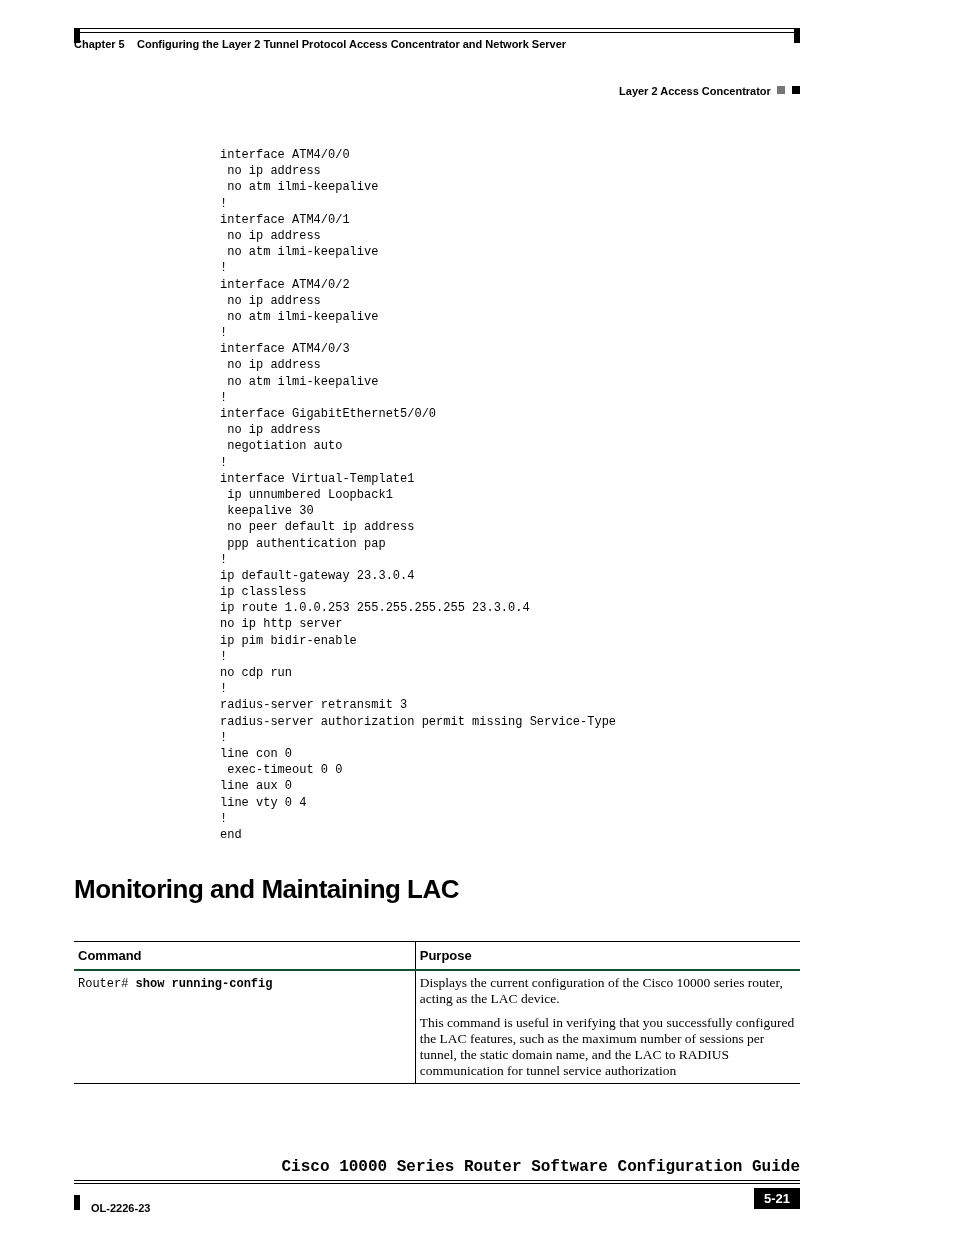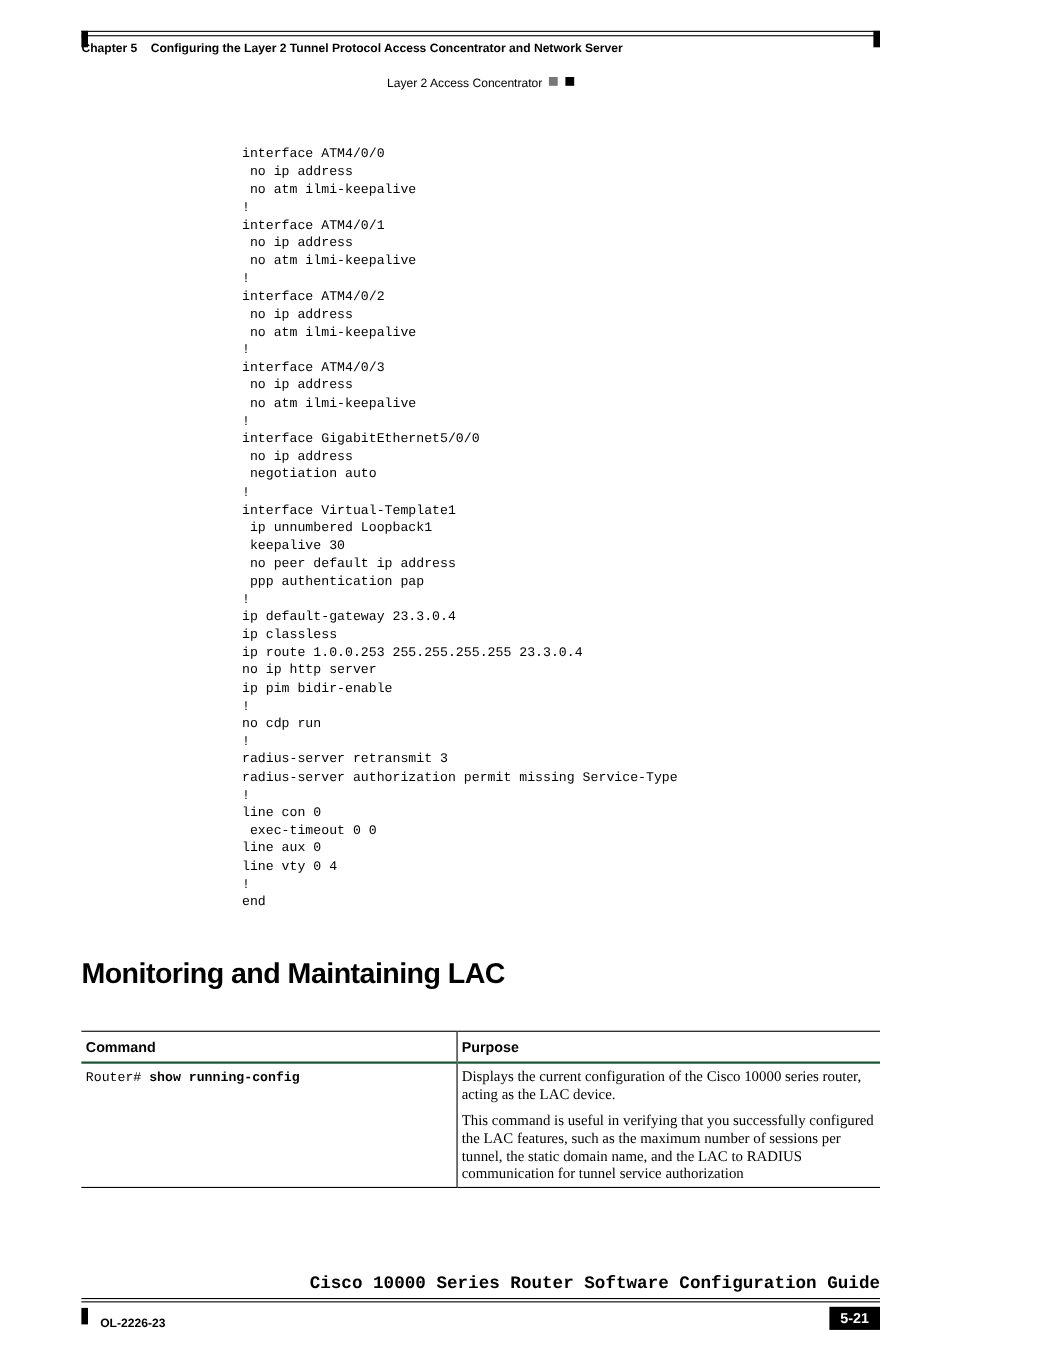--- a/index.html
+++ b/index.html
@@ -47,25 +47,25 @@
   }
   .running-head {
     display: flex;
     justify-content: space-between;
     font-family: Arial, Helvetica, sans-serif;
     font-size: 11px;
     font-weight: bold;
     margin-top: -12px;
   }
   .section-label {
-    text-align: center;
+    text-align: right;
     font-family: Arial, Helvetica, sans-serif;
     font-size: 11px;
-    font-weight: normal;
-    margin-top: 20px;
+    font-weight: bold;
+    margin-top: 35px;
   }
   .section-label .square {
     display: inline-block;
     width: 8px; height: 8px;
     background: #000;
     margin-left: 4px;
     vertical-align: 1px;
   }
   .section-label .square.grey {
     background: #777;
@@ -75,21 +75,21 @@
     font-family: "Courier New", Courier, monospace;
     font-size: 12px;
     line-height: 1.35;
     white-space: pre;
     margin: 50px 0 0 146px;
   }
   h2.heading {
     font-family: Arial, Helvetica, sans-serif;
     font-weight: bold;
     font-size: 26px;
-    margin: 42px 0 18px 0;
+    margin: 31px 0 18px 0;
     letter-spacing: -0.5px;
   }
   .body-para {
     font-family: "Times New Roman", Times, serif;
     font-size: 14px;
     margin-left: 146px;
   }
   table.cmd-table {
     width: 100%;
     border-collapse: collapse;
@@ -144,21 +144,21 @@
   }
   .footer-rules::after {
     content: "";
     position: absolute;
     left: 0; right: 0; top: 3px;
     border-top: 0.5px solid #000;
   }
   .footer-bar {
     display: flex;
     justify-content: space-between;
-    align-items: flex-start;
+    align-items: flex-end;
     margin-top: -8px;
   }
   .footer-left {
     font-family: Arial, Helvetica, sans-serif;
     font-size: 11px;
     font-weight: bold;
     position: relative;
     top: 8px;
   }
   .left-tick {

